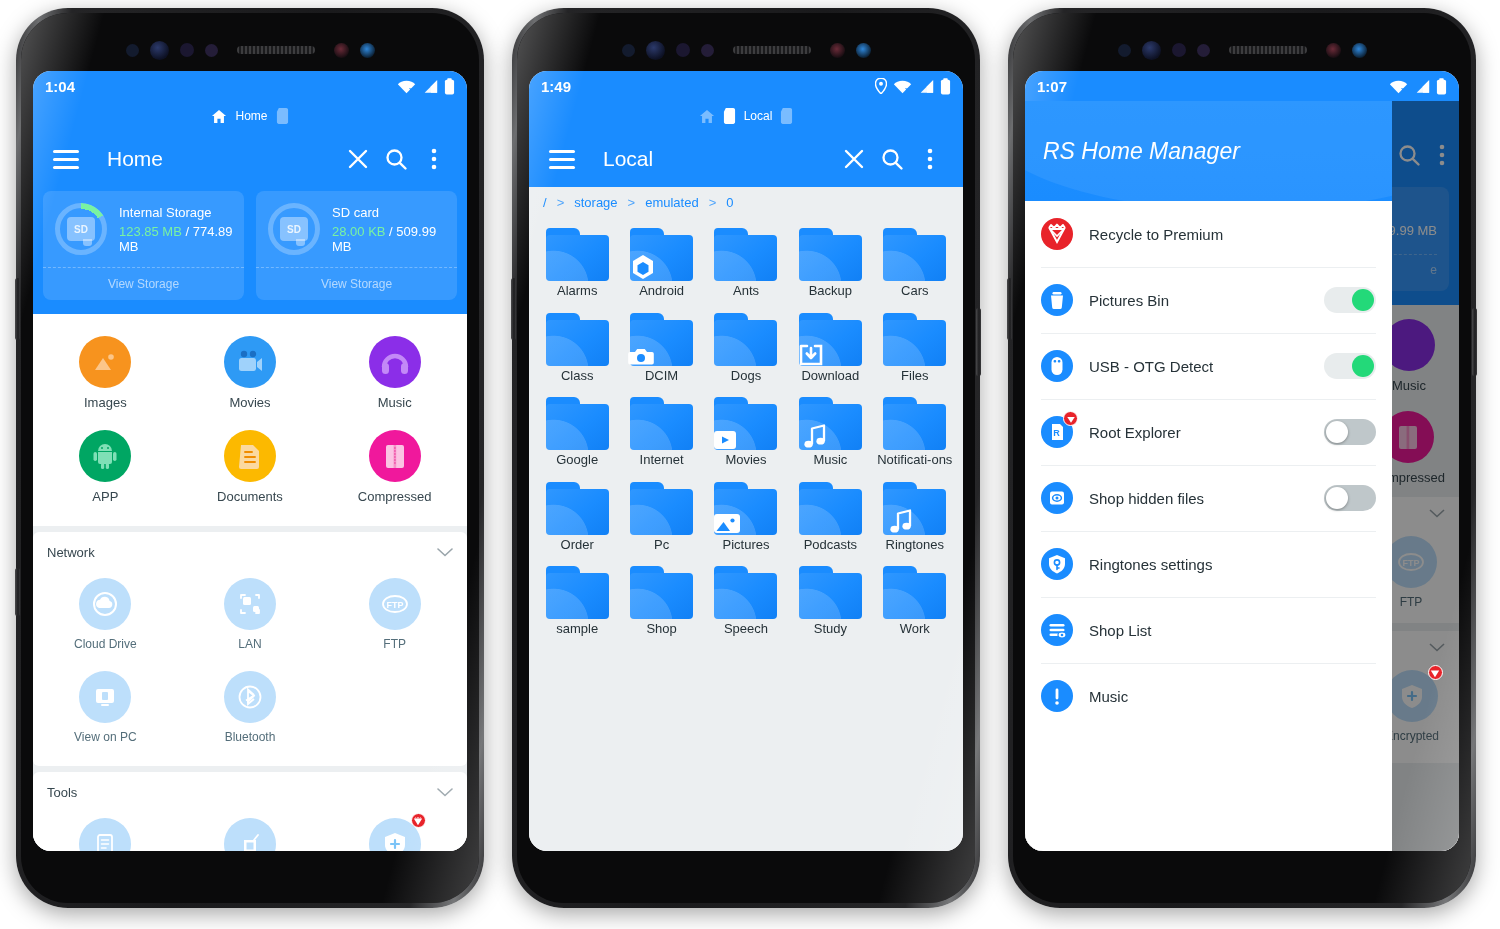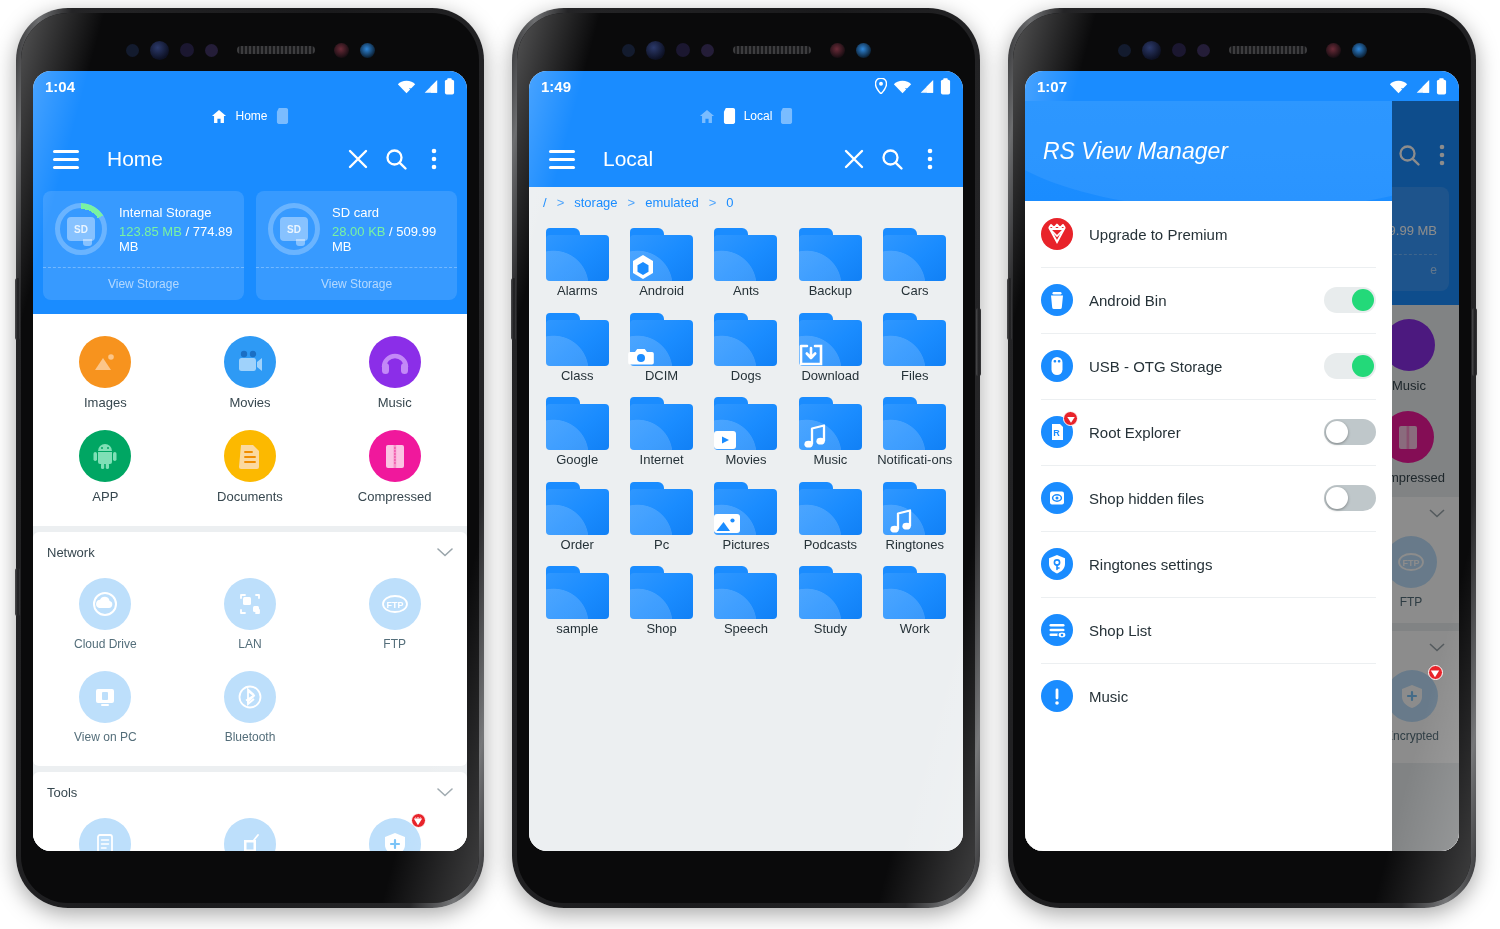--- a/index.html
+++ b/index.html
@@ -937,60 +937,60 @@
                   </span>
                   <span style="font-size:12px;color:#546e7a;">Encrypted</span>
                 </div>
               </div>
             </div>
           </div>
           <div class="dim-overlay"></div>
 
           <div class="drawer">
             <div class="drawer-head">
-              <span class="drawer-title">RS View Manager</span>
+              <span class="drawer-title">RS Home Manager</span>
             </div>
             <div class="dlist">
 
               <div class="drow">
                 <span class="dicon">
                   <span class="bg" style="background:#e8232a;"></span>
                   <svg style="position:absolute;inset:0;" width="32" height="32" viewBox="0 0 32 32">
                     <path d="M9 11 L16 24 L23 11 Z" fill="none" stroke="#fff" stroke-width="2"></path>
                     <path d="M9 11 L16 18 L23 11" fill="none" stroke="#fff" stroke-width="1.6"></path>
                     <path d="M8 10 L10 7 L13 10 L16 6.6 L19 10 L22 7 L24 10" fill="none" stroke="#fff" stroke-width="1.9" stroke-linejoin="round"></path>
                   </svg>
                 </span>
-                <span class="dlabel">Upgrade to Premium</span>
+                <span class="dlabel">Recycle to Premium</span>
               </div>
 
               <div class="drow">
                 <span class="dicon">
                   <span class="bg"></span>
                   <svg style="position:absolute;inset:0;" width="32" height="32" viewBox="0 0 32 32">
                     <rect x="11.5" y="8" width="9" height="2.4" rx="1.2" fill="#fff"></rect>
                     <path d="M10 11.5 h12 l-1.2 12 a1.8 1.8 0 0 1 -1.8 1.6 h-6 a1.8 1.8 0 0 1 -1.8 -1.6 z" fill="#fff"></path>
                   </svg>
                 </span>
-                <span class="dlabel">Android Bin</span>
+                <span class="dlabel">Pictures Bin</span>
                 <span class="toggle on">
                     <span class="knob"></span>
                   </span>
               </div>
 
               <div class="drow">
                 <span class="dicon">
                   <span class="bg"></span>
                   <svg style="position:absolute;inset:0;" width="32" height="32" viewBox="0 0 32 32">
                     <rect x="10.5" y="7" width="11" height="18" rx="5.5" fill="#fff"></rect>
                     <rect x="12.6" y="10" width="2.6" height="2.6" rx="1" fill="#1a8cff"></rect>
                     <rect x="16.8" y="10" width="2.6" height="2.6" rx="1" fill="#1a8cff"></rect>
                   </svg>
                 </span>
-                <span class="dlabel">USB - OTG Storage</span>
+                <span class="dlabel">USB - OTG Detect</span>
                 <span class="toggle on">
                     <span class="knob"></span>
                   </span>
               </div>
 
               <div class="drow">
                 <span class="dicon">
                   <span class="bg"></span>
                   <svg style="position:absolute;inset:0;" width="32" height="32" viewBox="0 0 32 32">
                     <path d="M11 8 h8 l3 3 v13 h-11 z" fill="#fff"></path>

